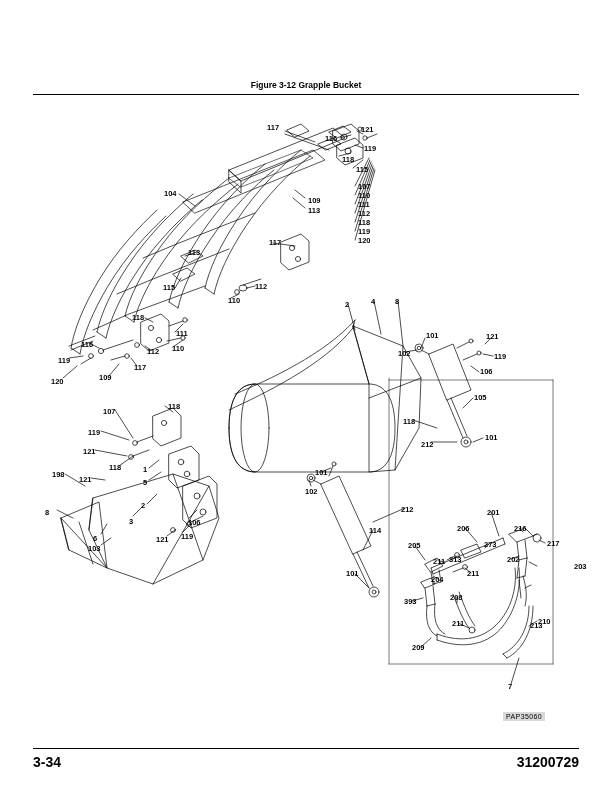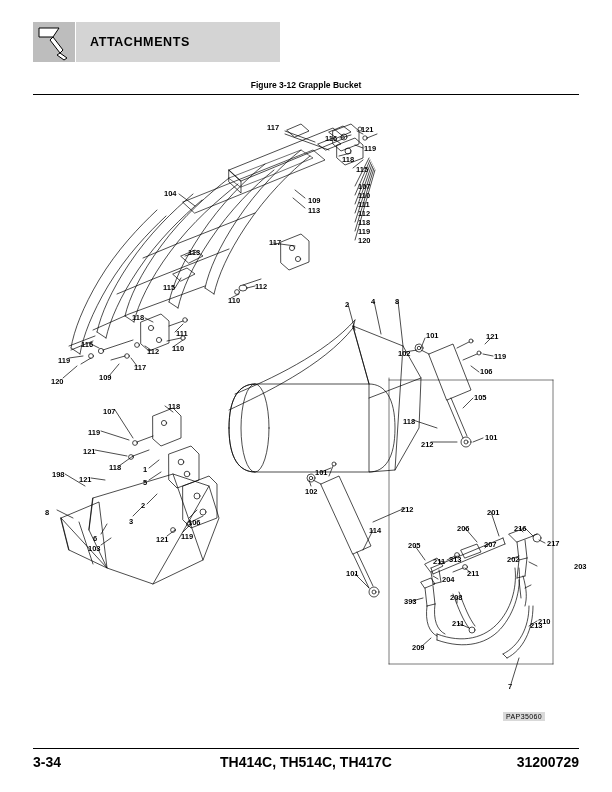--- a/index.html
+++ b/index.html
@@ -113,31 +113,20 @@
     line-height: 8px;
     white-space: nowrap;
     color: #000;
   }
 </style>
 </head>
 <body>
 
 <div class="page">
 
-  <div class="header">
-    <div class="header-icon">
-      <svg width="42" height="40" viewBox="0 0 42 40">
-        <rect x="0" y="0" width="42" height="40" fill="#bdbdbd"></rect>
-        <path d="M6 6 h20 l-6 9 h-14 z" fill="#ffffff" stroke="#000" stroke-width="1"></path>
-        <path d="M20 15 l10 13 l-3 3 l-10 -13 z" fill="#ffffff" stroke="#000" stroke-width="1"></path>
-        <path d="M27 31 l7 5 l-3 2 l-7 -5 z" fill="#ffffff" stroke="#000" stroke-width="1"></path>
-      </svg>
-    </div>
-    <div class="header-title">ATTACHMENTS</div>
-  </div>
 
   <div class="fig-title">Figure 3-12 Grapple Bucket</div>
   <div class="rule-top"></div>
 
   <div class="illus">
     <svg class="art" width="546" height="610" viewBox="0 0 546 610">
       <g fill="none" stroke="#000" stroke-width="0.7" stroke-linejoin="round" stroke-linecap="round">
 
         <path d="M 196 72 L 300 30 L 312 40 L 208 83 Z"></path>
         <path d="M 196 72 L 208 83 L 208 95 L 196 84 Z"></path>
@@ -485,42 +474,41 @@
         <div class="lbl" style="left: 388px; top: 343px;">212</div>
         <div class="lbl" style="left: 452px; top: 336px;">101</div>
         <div class="lbl" style="left: 282px; top: 371px;">101</div>
         <div class="lbl" style="left: 272px; top: 390px;">102</div>
         <div class="lbl" style="left: 368px; top: 408px;">212</div>
         <div class="lbl" style="left: 336px; top: 429px;">114</div>
         <div class="lbl" style="left: 313px; top: 472px;">101</div>
         <div class="lbl" style="left: 454px; top: 411px;">201</div>
         <div class="lbl" style="left: 424px; top: 427px; text-align: center;">206</div>
         <div class="lbl" style="left: 481px; top: 427px;">216</div>
-        <div class="lbl" style="left: 451px; top: 443px;">207</div>
+        <div class="lbl" style="left: 451px; top: 443px;">273</div>
         <div class="lbl" style="left: 514px; top: 442px;">217</div>
         <div class="lbl" style="left: 375px; top: 444px;">205</div>
         <div class="lbl" style="left: 416px; top: 458px;">313</div>
         <div class="lbl" style="left: 474px; top: 458px;">202</div>
         <div class="lbl" style="left: 505px; top: 465px; margin-left: 36px;">203</div>
         <div class="lbl" style="left: 400px; top: 460px;">211</div>
         <div class="lbl" style="left: 434px; top: 472px;">211</div>
-        <div class="lbl" style="left: 398px; top: 478px; margin-left: 11px;">204</div>
+        <div class="lbl" style="left: 398px; top: 478px;">204</div>
         <div class="lbl" style="left: 497px; top: 484px; margin-top: 40px;">213</div>
         <div class="lbl" style="left: 417px; top: 496px;">208</div>
         <div class="lbl" style="left: 371px; top: 500px;">393</div>
         <div class="lbl" style="left: 419px; top: 522px;">211</div>
         <div class="lbl" style="left: 505px; top: 520px;">210</div>
         <div class="lbl" style="left: 379px; top: 546px;">209</div>
         <div class="lbl" style="left: 475px; top: 585px;">7</div>
       </div>
   </div>
 
   <div class="part-code">PAP35060</div>
 
   <div class="rule-bottom"></div>
 
   <div class="footer">
     <span class="footer-left">3-34</span>
-    <span class="footer-center">TH414C, TH514C, TH417C</span>
     <span class="footer-right">31200729</span>
   </div>
 
 </div>
 
 </body></html>

